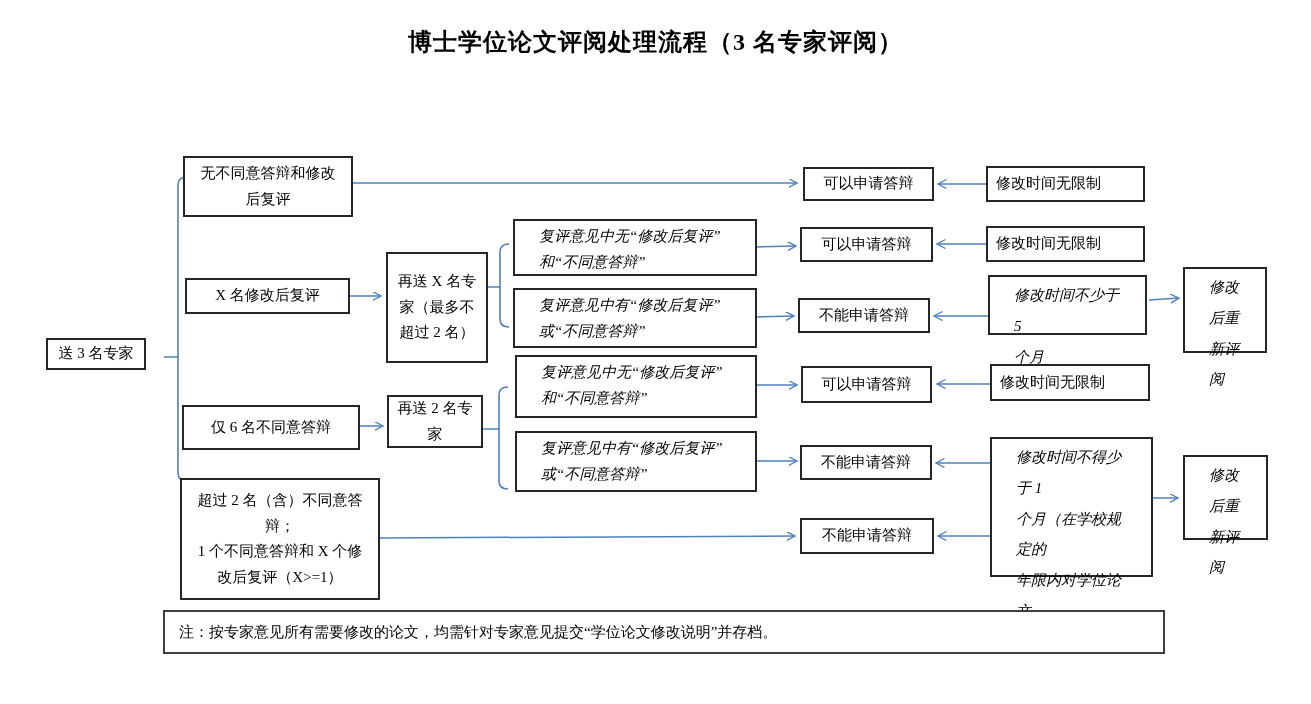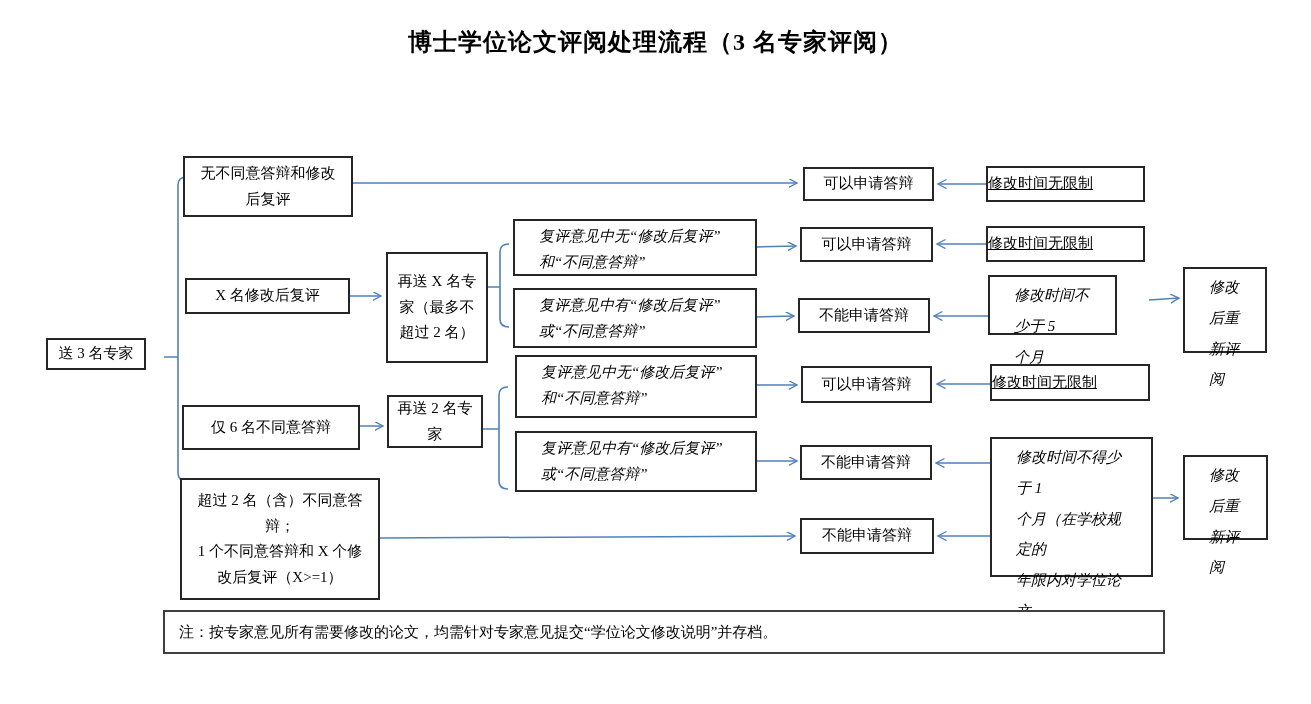--- a/index.html
+++ b/index.html
@@ -25,21 +25,21 @@
     font-size:15px;line-height:1.7;
     white-space:pre-wrap;
     padding:1px 4px;
   }
   .node.left{
     align-items:flex-start;justify-content:flex-start;
     text-align:left;padding:3px 24px;font-style:italic;
   }
   .node.leftmid{
     align-items:center;justify-content:flex-start;
-    text-align:left;padding:1px 0;text-decoration:underline;
+    text-align:left;padding:1px 8px;
   }
   .node.lh2{line-height:2.05;}
   #note{
     position:absolute;box-sizing:border-box;
     border:2px solid #3f3f3f;background:#fff;
     display:flex;align-items:center;
     font-size:15px;padding:8px 14px;
     white-space:pre-wrap;
   }
 </style>
@@ -95,21 +95,21 @@
 或“不同意答辩”</div>
       <div class="node left" style="left: 515px; top: 355px; width: 242px; height: 63px; border-color: rgb(38, 38, 38);">复评意见中无“修改后复评”
 和“不同意答辩”</div>
       <div class="node left" style="left: 515px; top: 431px; width: 242px; height: 61px; border-color: rgb(38, 38, 38);">复评意见中有“修改后复评”
 或“不同意答辩”</div>
       <div class="node center" style="left: 803px; top: 167px; width: 131px; height: 34px; border-color: rgb(38, 38, 38);">可以申请答辩</div>
       <div class="node leftmid" style="left: 986px; top: 166px; width: 159px; height: 36px; border-color: rgb(38, 38, 38);">修改时间无限制</div>
       <div class="node center" style="left: 800px; top: 227px; width: 133px; height: 35px; border-color: rgb(38, 38, 38);">可以申请答辩</div>
       <div class="node leftmid" style="left: 986px; top: 226px; width: 159px; height: 36px; border-color: rgb(38, 38, 38);">修改时间无限制</div>
       <div class="node center" style="left: 798px; top: 298px; width: 132px; height: 35px; border-color: rgb(38, 38, 38);">不能申请答辩</div>
-      <div class="node left lh2" style="left: 988px; top: 275px; width: 129px; height: 60px; border-color: rgb(38, 38, 38);">修改时间不少于 5
+      <div class="node left lh2" style="left: 988px; top: 275px; width: 159px; height: 60px; border-color: rgb(38, 38, 38);">修改时间不少于 5
 个月</div>
       <div class="node left lh2" style="left: 1183px; top: 267px; width: 84px; height: 86px; border-color: rgb(38, 38, 38);">修改后重
 新评阅</div>
       <div class="node center" style="left: 801px; top: 366px; width: 131px; height: 37px; border-color: rgb(38, 38, 38);">可以申请答辩</div>
       <div class="node leftmid" style="left: 990px; top: 364px; width: 160px; height: 37px; border-color: rgb(38, 38, 38);">修改时间无限制</div>
       <div class="node center" style="left: 800px; top: 445px; width: 132px; height: 35px; border-color: rgb(38, 38, 38);">不能申请答辩</div>
       <div class="node center" style="left: 800px; top: 518px; width: 134px; height: 36px; border-color: rgb(38, 38, 38);">不能申请答辩</div>
       <div class="node left lh2" style="left: 990px; top: 437px; width: 163px; height: 140px; border-color: rgb(38, 38, 38);">修改时间不得少于 1
 个月（在学校规定的
 年限内对学位论文

